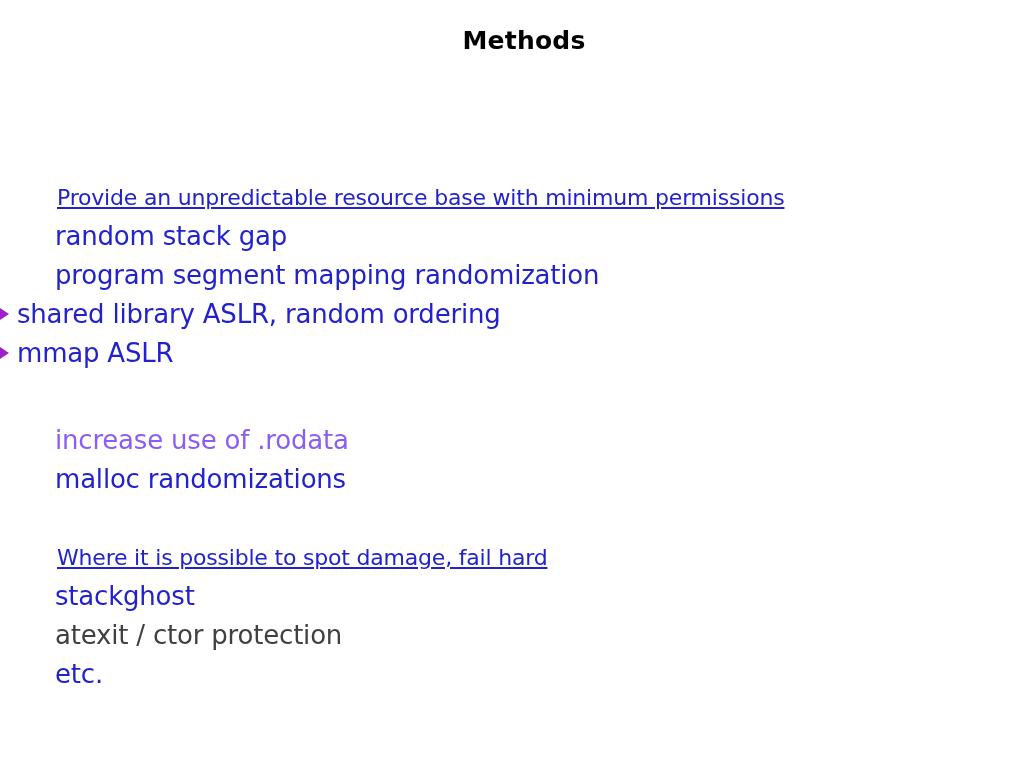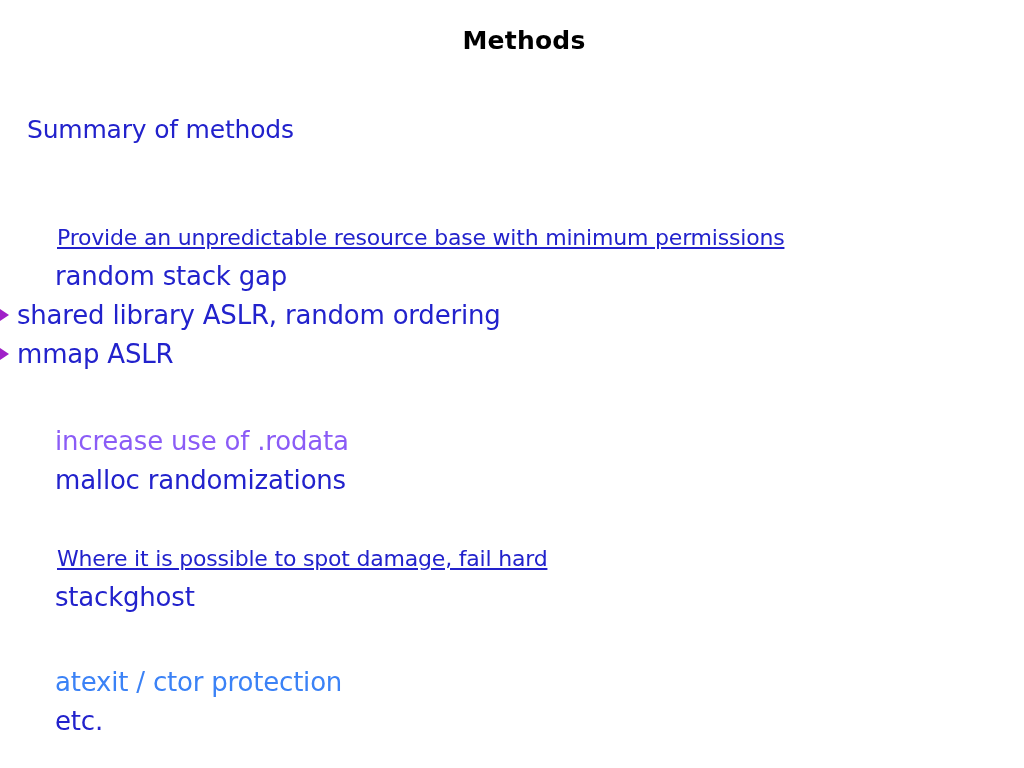--- a/index.html
+++ b/index.html
@@ -97,35 +97,35 @@
 </style>
 </head>
 <body>
 
 <div id="slide" style="background: rgb(255, 255, 255);">
 
   <div class="slide-title" style="color: rgb(0, 0, 0);">Methods</div>
 
   <div class="body-outline">
 
-    <div class="outline-line lvl-1" style="color: rgb(34, 34, 204);">
-      <span class="txt">Summary of methods</span>
-    </div>
 
     <div class="spacer-sm"></div>
     <div class="spacer-sm"></div>
 
     <div class="outline-line lvl-2" style="color: rgb(34, 34, 204);">
       <span class="txt">Provide an unpredictable resource base with minimum permissions</span>
     </div>
 
     <div class="outline-line lvl-3" style="color: rgb(34, 34, 204);">
       <span class="txt">random stack gap</span>
     </div>
 
+    <div class="outline-line lvl-3" style="color: rgb(34, 34, 204);">
+      <span class="txt">program segment mapping randomization</span>
+    </div>
 
     <div class="outline-line lvl-4" style="color: rgb(34, 34, 204);">
       <span class="bullet-tri" style="border-left-color: rgb(160, 32, 200);"></span><span class="txt">shared library ASLR, random ordering</span>
     </div>
 
 
     <div class="outline-line lvl-4" style="color: rgb(34, 34, 204);">
       <span class="bullet-tri" style="border-left-color: rgb(160, 32, 200);"></span><span class="txt">mmap ASLR</span>
     </div>
 
@@ -141,21 +141,21 @@
 
     <div class="outline-line lvl-2" style="color: rgb(34, 34, 204);">
       <span class="txt">Where it is possible to spot damage, fail hard</span>
     </div>
 
 
     <div class="outline-line lvl-3" style="color: rgb(34, 34, 204);">
       <span class="txt">stackghost</span>
     </div>
 
-    <div class="outline-line lvl-3" style="color: #3b82f6; margin-top: 46px;">
+    <div class="outline-line lvl-3" style="color: #404040;">
       <span class="txt">atexit / ctor protection</span>
     </div>
 
     <div class="outline-line lvl-3" style="color: rgb(34, 34, 204);">
       <span class="txt">etc.</span>
     </div>
 
   </div>
 </div>
 

